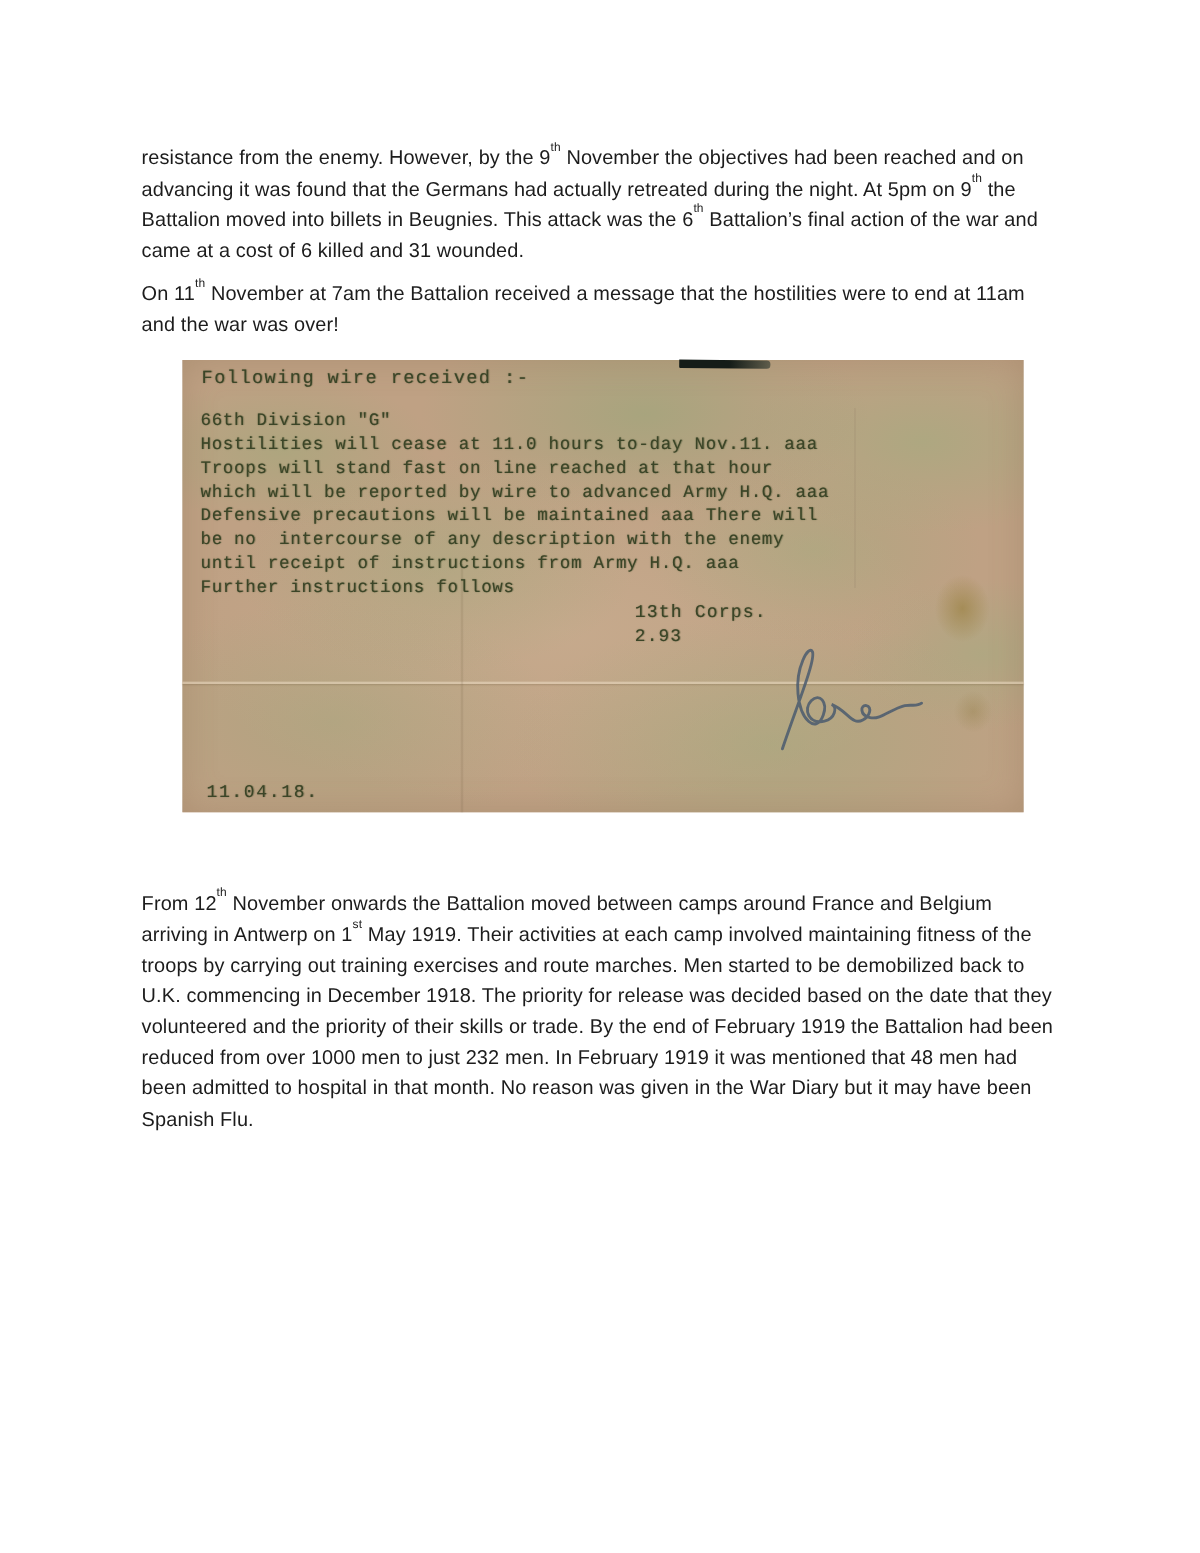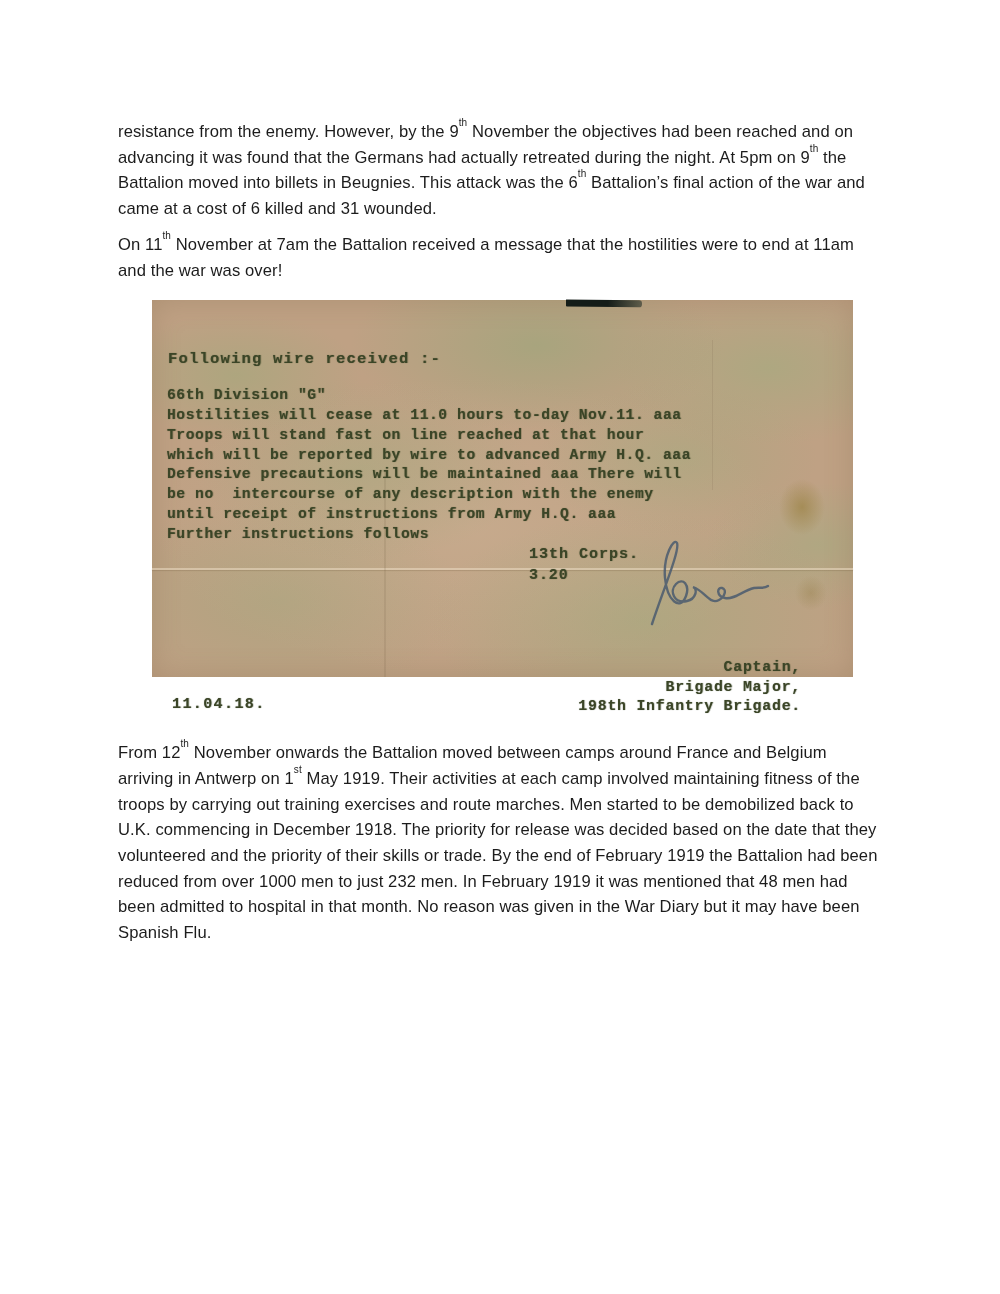--- a/index.html
+++ b/index.html
@@ -48,25 +48,24 @@
       radial-gradient(ellipse 200px 110px at 75% 42%, rgba(150,174,122,0.35), rgba(150,174,122,0) 70%),
       radial-gradient(ellipse 260px 140px at 18% 80%, rgba(146,170,120,0.30), rgba(146,170,120,0) 72%),
       radial-gradient(ellipse 300px 150px at 70% 85%, rgba(150,174,122,0.40), rgba(150,174,122,0) 72%),
       radial-gradient(ellipse 160px 90px at 95% 65%, rgba(152,176,126,0.38), rgba(152,176,126,0) 70%),
       radial-gradient(ellipse 420px 200px at 45% 60%, rgba(214,190,160,0.30), rgba(214,190,160,0) 75%);
     box-shadow: inset 0 0 28px rgba(120,95,65,0.25);
   }
   .tg-text {
     position: absolute;
     font-family: "Liberation Mono", monospace;
-    font-weight: bold;
+    font-weight: normal;
     color: #3b4527;
     text-shadow: 0 0 1px rgba(45,60,30,0.55), 1px 0 0 rgba(45,60,30,0.18);
     white-space: pre;
-    margin-top: 44px;
   }
   .tg-header { left: 16px; top: 6px;  font-size: 15.5px; letter-spacing: 1.2px; }
   .tg-body   { left: 15px; top: 42px; font-size: 14.6px; line-height: 19.8px; letter-spacing: 0.6px; }
   .tg-corps  { left: 377px; top: 202px; font-size: 15px; letter-spacing: 1px; }
   .tg-time   { left: 377px; top: 223px; font-size: 14.8px; letter-spacing: 1px; }
   .tg-signblock { right: 52px; top: 314px; font-size: 14.8px; line-height: 19.4px; text-align: right; letter-spacing: 0.8px; }
   .tg-date   { left: 20px; top: 352px; font-size: 15px; letter-spacing: 1.4px; }
 
   .tg-mark {
     position: absolute;
@@ -115,29 +114,28 @@
       <div class="tg-stain-b"></div>
       <div class="tg-crease-h"></div>
       <div class="tg-crease-v1"></div>
       <div class="tg-crease-v2"></div>
 
       <div class="tg-text tg-header">Following wire received :-</div>
 
       <div class="tg-text tg-body"><div>66th Division "G"</div><div>Hostilities will cease at 11.0 hours to-day Nov.11. aaa</div><div>Troops will stand fast on line reached at that hour</div><div>which will be reported by wire to advanced Army H.Q. aaa</div><div>Defensive precautions will be maintained aaa There will</div><div>be no  intercourse of any description with the enemy</div><div>until receipt of instructions from Army H.Q. aaa</div><div>Further instructions follows</div></div>
 
       <div class="tg-text tg-corps">13th Corps.</div>
-      <div class="tg-text tg-time">3.20</div>
+      <div class="tg-text tg-time">2.93</div>
 
       <div class="tg-signature">
         <svg width="150" height="95" viewBox="0 0 150 95">
           <path d="M22 88 C34 52 50 14 47 7 C44 1 33 20 35 42 C37 64 50 76 56 60 C60 49 53 41 46 48 C39 55 44 68 57 65 C66 63 68 53 63 51 C76 56 80 69 89 64 C95 61 97 53 92 52 C87 51 86 60 95 62 C104 64 112 55 124 52 C130 51 134 53 138 50" stroke="#4a5a6e" stroke-width="2.4" fill="none" stroke-linecap="round" opacity="0.85"></path>
         </svg>
       </div>
 
-      <div class="tg-text tg-signblock"><div>Captain,</div><div>Brigade Major,</div><div>198th Infantry Brigade.</div></div>
 
       <div class="tg-text tg-date">11.04.18.</div>
     </div>
 
     <p class="para">From 12<sup>th</sup> November onwards the Battalion moved between camps around France and Belgium arriving in Antwerp on 1<sup>st</sup> May 1919. Their activities at each camp involved maintaining fitness of the troops by carrying out training exercises and route marches. Men started to be demobilized back to U.K. commencing in December 1918. The priority for release was decided based on the date that they volunteered and the priority of their skills or trade. By the end of February 1919 the Battalion had been reduced from over 1000 men to just 232 men. In February 1919 it was mentioned that 48 men had been admitted to hospital in that month. No reason was given in the War Diary but it may have been Spanish Flu.</p>
 
   </div>
 </div>
 
 </body></html>

